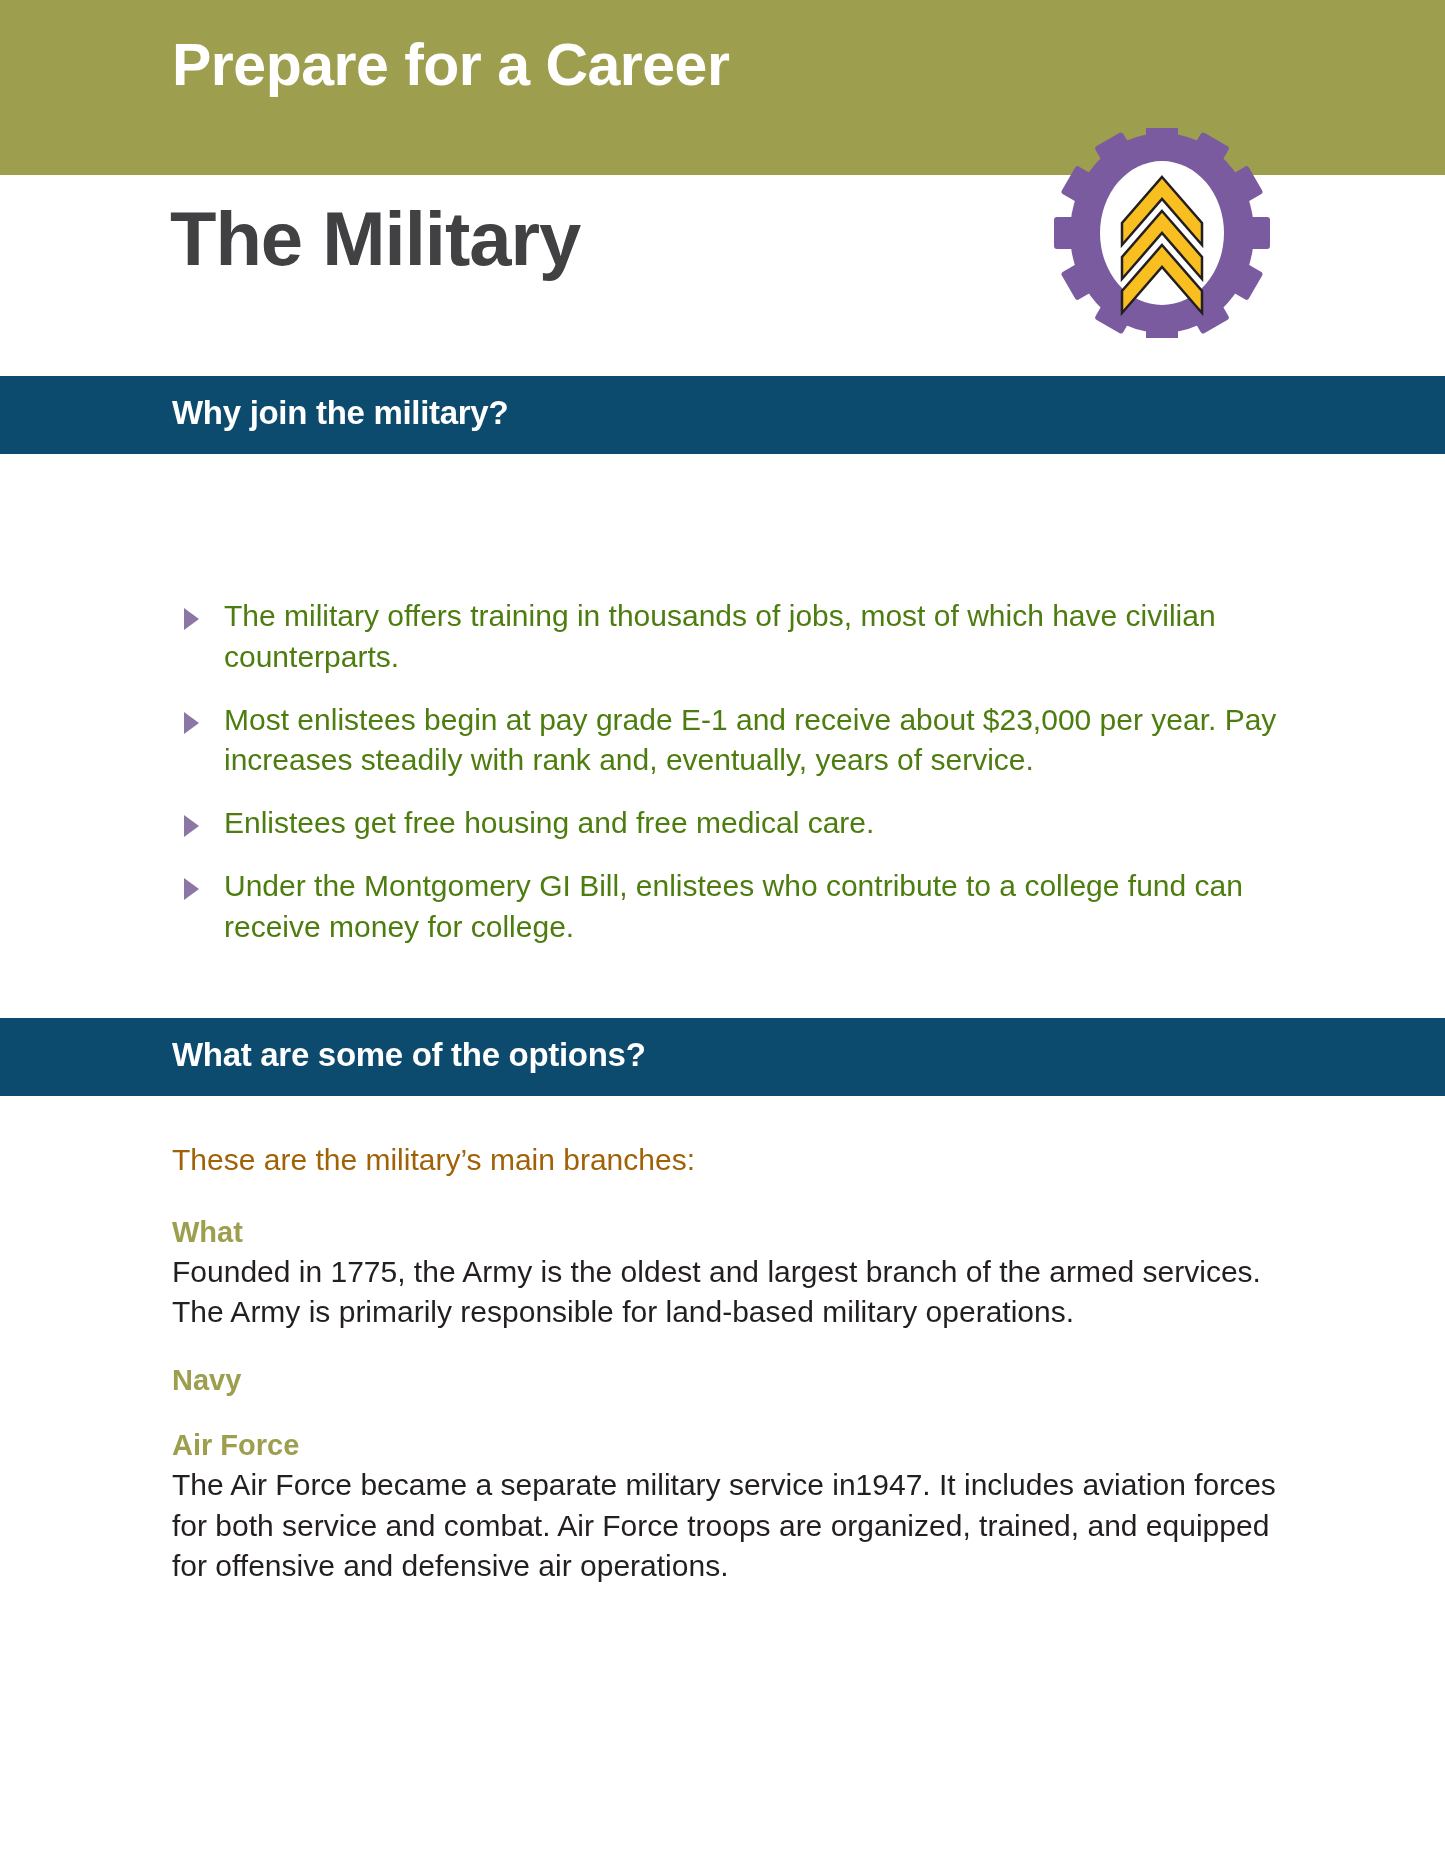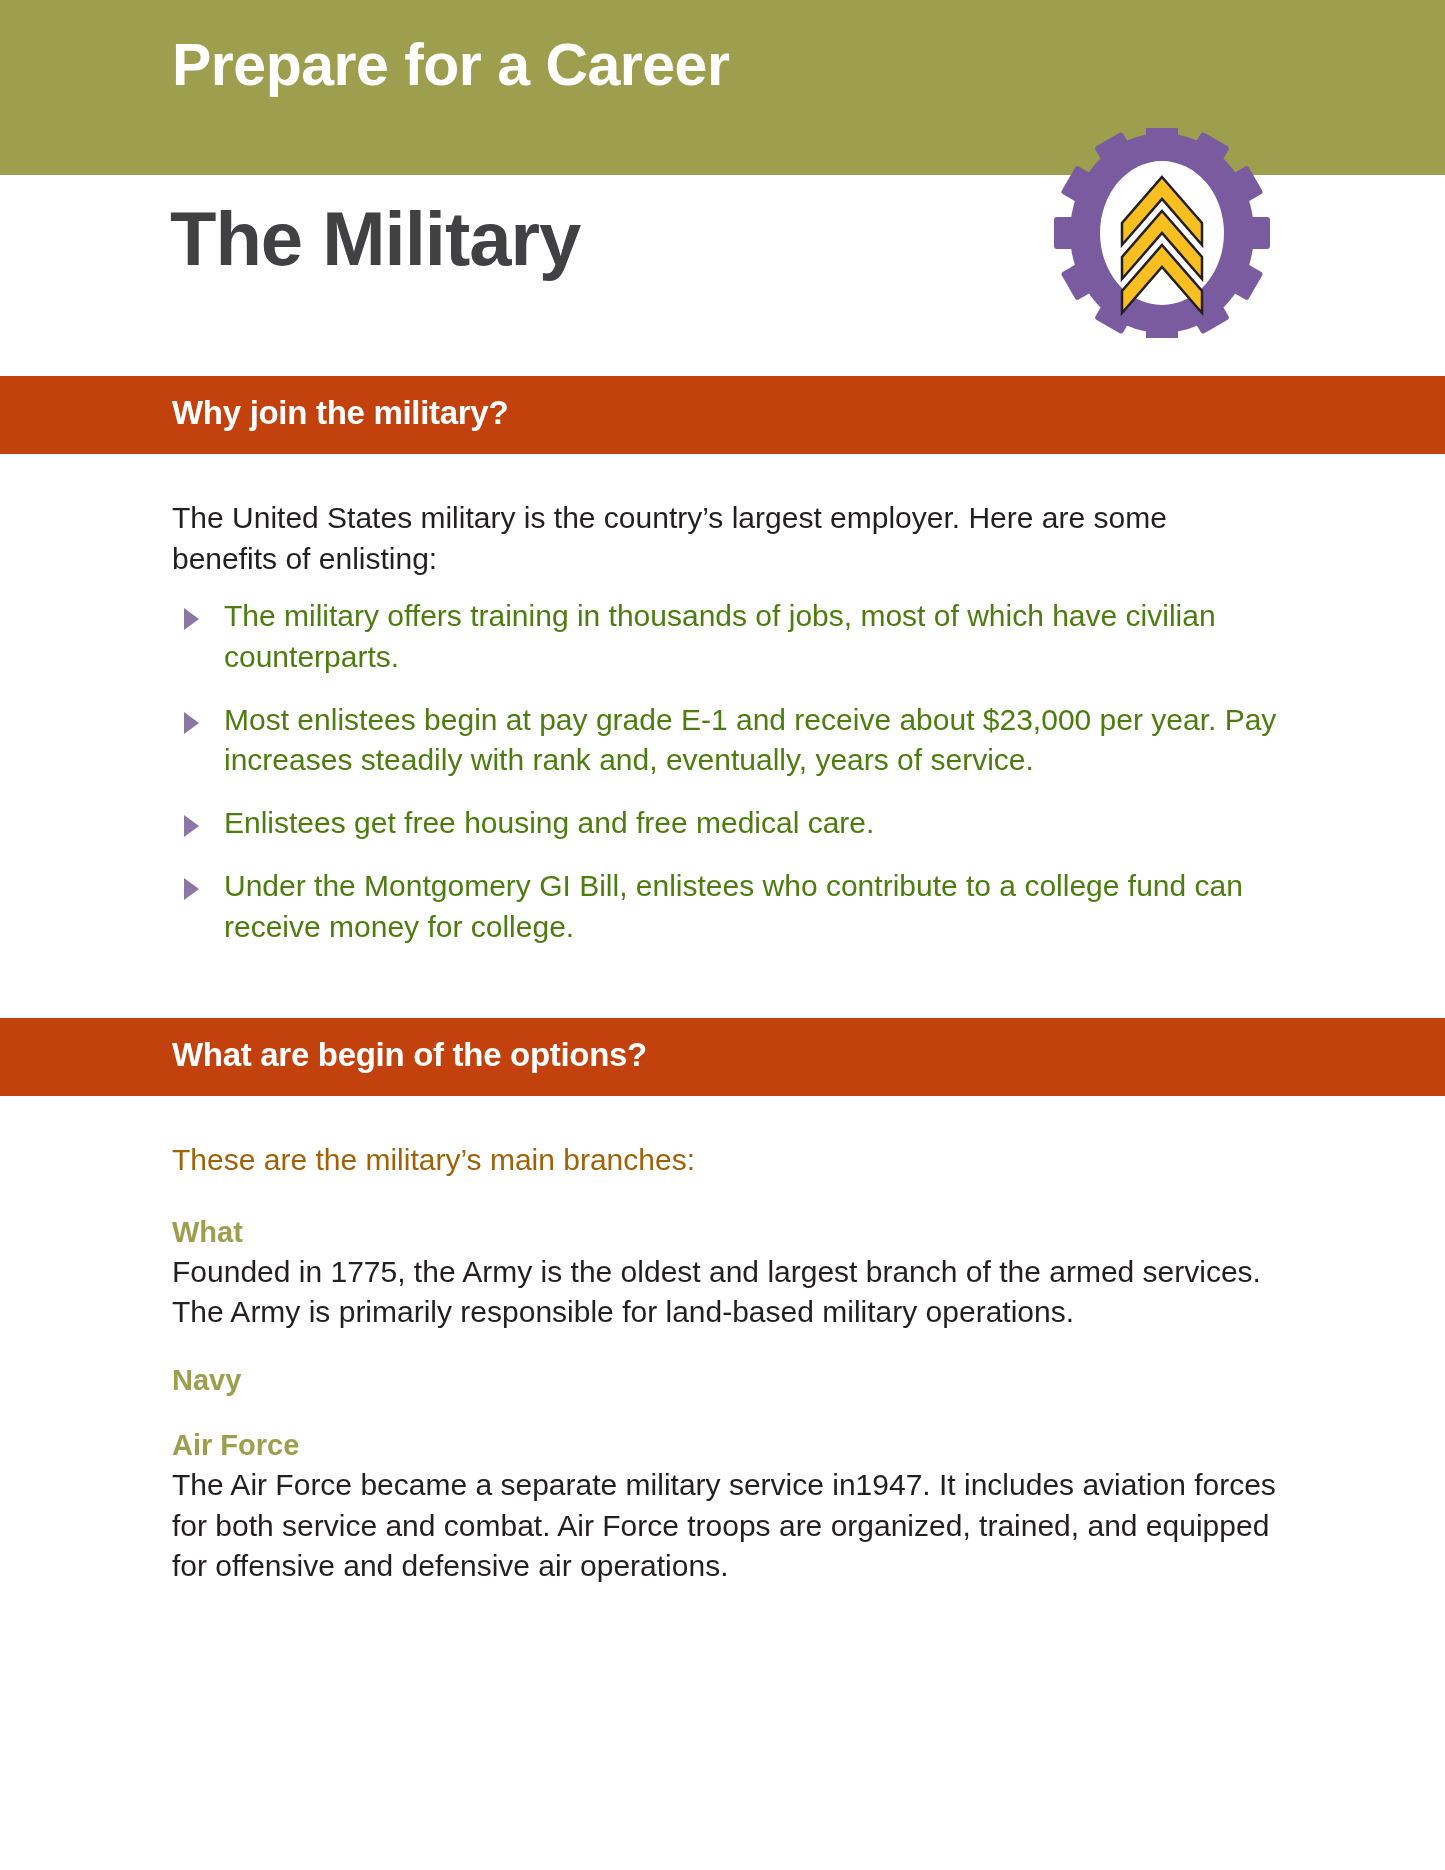--- a/index.html
+++ b/index.html
@@ -77,21 +77,21 @@
     width: 240px;
     height: 210px;
   }
 
   
   .section-bar {
     position: absolute;
     left: 0;
     width: 1445px;
     height: 78px;
-    background: #c2410c;
+    background: #0c4a6e;
   }
   .section-bar .section-bar-label {
     position: absolute;
     left: 172px;
     top: 20px;
     font-size: 33px;
     font-weight: bold;
     color: #ffffff;
     letter-spacing: -0.3px;
     line-height: 1;
@@ -233,21 +233,20 @@
           <path d="M0,12 L40,58 L40,80 L0,34 L-40,80 L-40,58 Z"></path>
         </g>
       </g>
     </svg>
   </div>
 
   <div class="section-bar" id="bar-why">
     <div class="section-bar-label">Why join the military?</div>
   </div>
 
-  <div class="body-block" id="intro-paragraph">The United States military is the country’s largest employer. Here are some benefits of enlisting:</div>
 
   <div class="bullet-list">
     <div class="bullet-item">
       <span class="bullet-marker"></span>
       <span>The military offers training in thousands of jobs, most of which have civilian counterparts.</span>
     </div>
     <div class="bullet-item">
       <span class="bullet-marker"></span>
       <span>Most enlistees begin at pay grade E-1 and receive about $23,000 per year. Pay increases steadily with rank and, eventually, years of service.</span>
     </div>
@@ -255,21 +254,21 @@
       <span class="bullet-marker"></span>
       <span>Enlistees get free housing and free medical care.</span>
     </div>
     <div class="bullet-item">
       <span class="bullet-marker"></span>
       <span>Under the Montgomery GI Bill, enlistees who contribute to a college fund can receive money for college.</span>
     </div>
   </div>
 
   <div class="section-bar" id="bar-options">
-    <div class="section-bar-label">What are begin of the options?</div>
+    <div class="section-bar-label">What are some of the options?</div>
   </div>
 
   <div class="branches">
     <div class="branches-lead">These are the military’s main branches:</div>
 
     <div class="branch">
       <div class="branch-name">What</div>
       <div class="branch-desc">Founded in 1775, the Army is the oldest and largest branch of the armed services. The Army is primarily responsible for land-based military operations.</div>
     </div>
 

